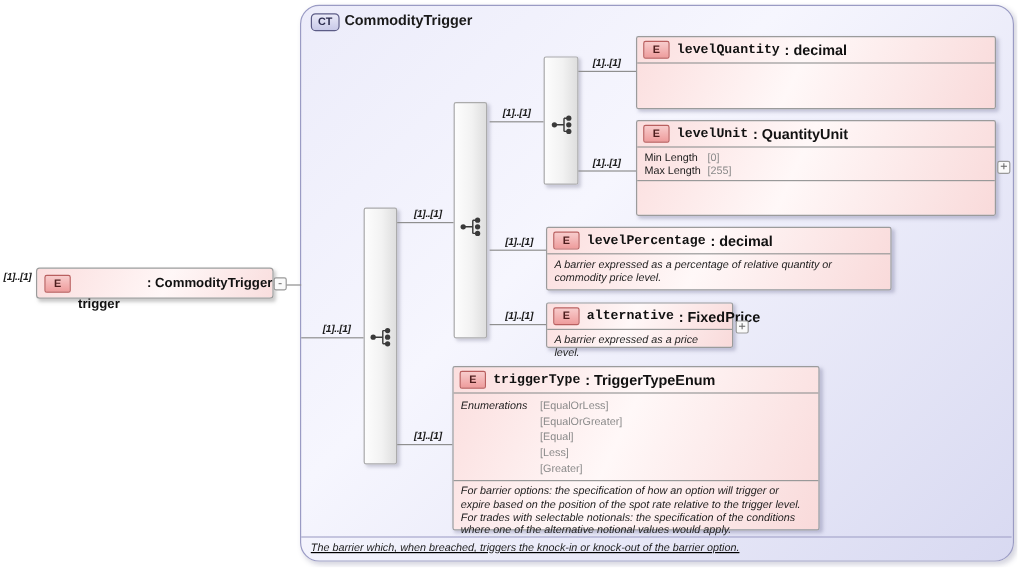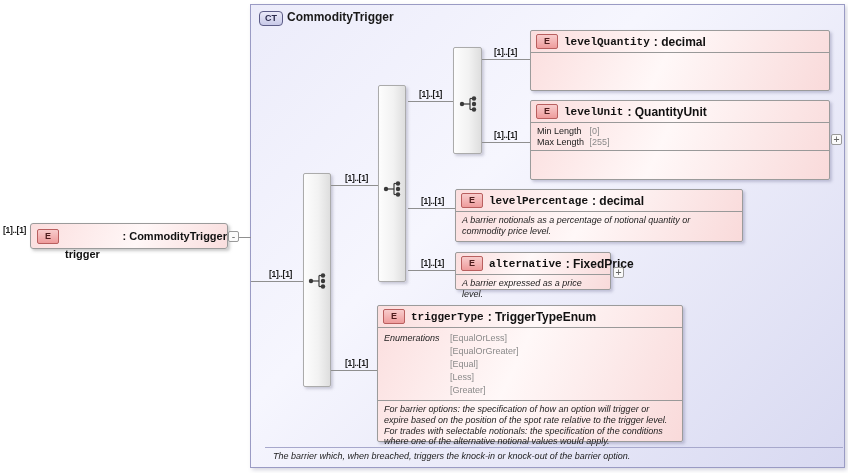--- a/index.html
+++ b/index.html
@@ -5,36 +5,36 @@
   html,body{margin:0;padding:0;background:#ffffff;}
   .canvas{
     position:relative;width:848px;height:473px;overflow:hidden;
     background:#ffffff;
     font-family:"Liberation Sans", sans-serif;
     -webkit-font-smoothing:antialiased;
   }
   
   .ct-container{
     position:absolute;left:250px;top:4px;width:593px;height:462px;
-    border:1px solid #9a9bc4;border-radius:0;
+    border:1px solid #9a9bc4;border-radius:16px;
     background:linear-gradient(135deg,#ececfa 0%,#f6f6fe 38%,#d8d9f1 100%);
     box-shadow:2px 2px 4px rgba(90,90,130,0.25);
   }
   .ct-badge{
     position:absolute;left:8px;top:6px;width:22px;height:13px;
     border:1px solid #5c5c86;border-radius:4px;
     background:linear-gradient(#eaeaf8,#c8c9e8);
     font-size:9px;font-weight:bold;color:#2b2b4d;
     text-align:center;line-height:13px;
   }
   .ct-title{
     position:absolute;left:36px;top:5px;
     font-size:12px;font-weight:bold;color:#1a1a1a;white-space:nowrap;
   }
-  .ct-doc-wrap{position:absolute;left:14px;right:1px;bottom:1px;}
+  .ct-doc-wrap{position:absolute;left:0;right:1px;bottom:1px;text-decoration:underline;}
   .ct-doc-sep{height:1px;background:#a7a8cc;}
   .ct-doc{
     padding:3px 8px 5px 8px;font-size:9px;font-style:italic;color:#1c1c1c;
   }
   
   .elem-box{
     position:absolute;border:1px solid #9b9b9b;border-radius:2px;
     background:linear-gradient(115deg,#fbdede 0%,#fff8f8 45%,#f9dada 100%);
     box-shadow:2px 2px 3px rgba(110,110,145,0.35);
     box-sizing:border-box;
@@ -77,21 +77,21 @@
     position:absolute;width:28px;
     border:1px solid #ababab;border-radius:2px;
     background:linear-gradient(to right,#fdfdfd 0%,#f2f2f2 55%,#dedede 100%);
     box-shadow:2px 2px 3px rgba(100,100,130,0.3);
     box-sizing:border-box;
   }
   .seq-icon{position:absolute;left:50%;transform:translateX(-50%);}
   
   .hline{position:absolute;height:1px;background:#8f8f8f;}
   .card-label{
-    position:absolute;font-size:8.5px;font-weight:bold;
+    position:absolute;font-size:8.5px;font-weight:bold;font-style:italic;
     color:#1a1a1a;white-space:nowrap;letter-spacing:-0.3px;
   }
   .expander{
     position:absolute;width:11px;height:11px;box-sizing:border-box;
     border:1px solid #999;border-radius:2px;background:#fafafa;
     font-size:10px;line-height:9px;text-align:center;color:#666;
     font-family:"DejaVu Sans Mono", monospace;
   }
 </style>
 </head>
@@ -210,21 +210,21 @@
   </div>
   <div class="expander" style="left:831px;top:134px;">+</div>
 
   <div class="elem-box" style="left:455px;top:189px;width:288px;height:53px;">
     <div class="elem-header">
       <span class="e-icon">E</span>
       <span class="elem-name">levelPercentage</span>
       <span class="elem-type">: decimal</span>
     </div>
     <div class="sep"></div>
-    <div class="doc">A barrier notionals as a percentage of notional quantity or commodity price level.</div>
+    <div class="doc">A barrier expressed as a percentage of relative quantity or commodity price level.</div>
   </div>
 
   <div class="elem-box" style="left:455px;top:252px;width:156px;height:38px;">
     <div class="elem-header">
       <span class="e-icon">E</span>
       <span class="elem-name">alternative</span>
       <span class="elem-type">: FixedPrice</span>
     </div>
     <div class="sep"></div>
     <div class="doc">A barrier expressed as a price level.</div>

